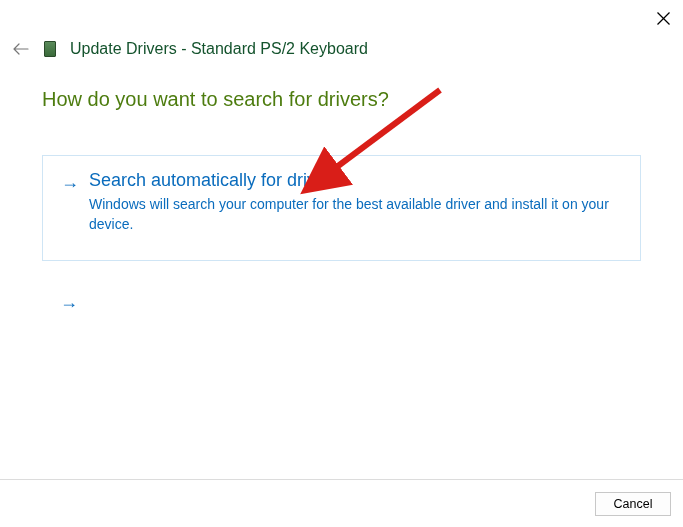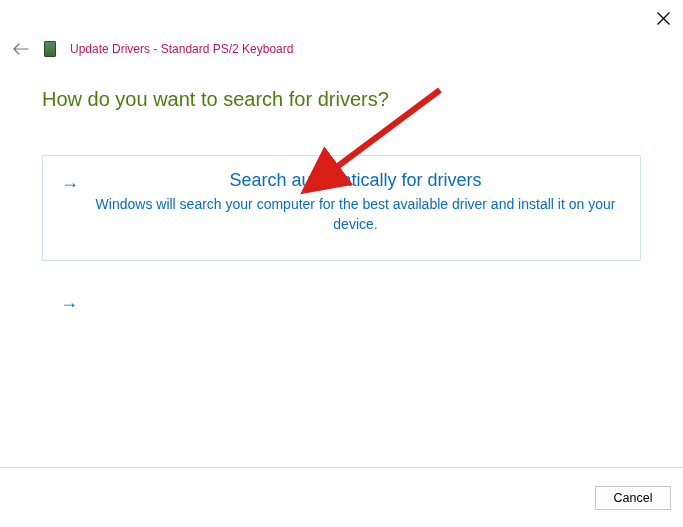--- a/index.html
+++ b/index.html
@@ -49,22 +49,22 @@
     }
     .device-icon {
       width: 12px;
       height: 16px;
       background: linear-gradient(to bottom, #5a8a5a 0%, #3a6a3a 100%);
       border: 1px solid #2a4a2a;
       border-radius: 1px;
       position: relative;
     }
     .window-title {
-      font-size: 12px;
-      color: #be185d;
+      font-size: 16px;
+      color: #14532d;
     }
     .content-area {
       position: absolute;
       top: 88px;
       left: 42px;
       right: 42px;
     }
     .main-heading {
       font-size: 20px;
       font-weight: 400;
@@ -91,21 +91,20 @@
       color: #0a6cbd;
       font-size: 18px;
       font-weight: 400;
       line-height: 1;
       flex-shrink: 0;
       position: relative;
       top: 2px;
     }
     .option-body {
       flex: 1;
-      text-align: center;
     }
     .option-title {
       font-size: 18px;
       color: #0a6cbd;
       font-weight: 400;
       margin-bottom: 4px;
     }
     .option-desc {
       font-size: 14px;
       color: #0a6cbd;
@@ -115,21 +114,21 @@
       position: absolute;
       top: 80px;
       left: 300px;
       pointer-events: none;
     }
     .footer {
       position: absolute;
       left: 0;
       right: 0;
       bottom: 0;
-      height: 60px;
+      height: 48px;
       border-top: 1px solid #dcdcdc;
       display: flex;
       align-items: center;
       justify-content: flex-end;
       padding-right: 12px;
       background: #fff;
     }
     .cancel-btn {
       min-width: 76px;
       height: 24px;

